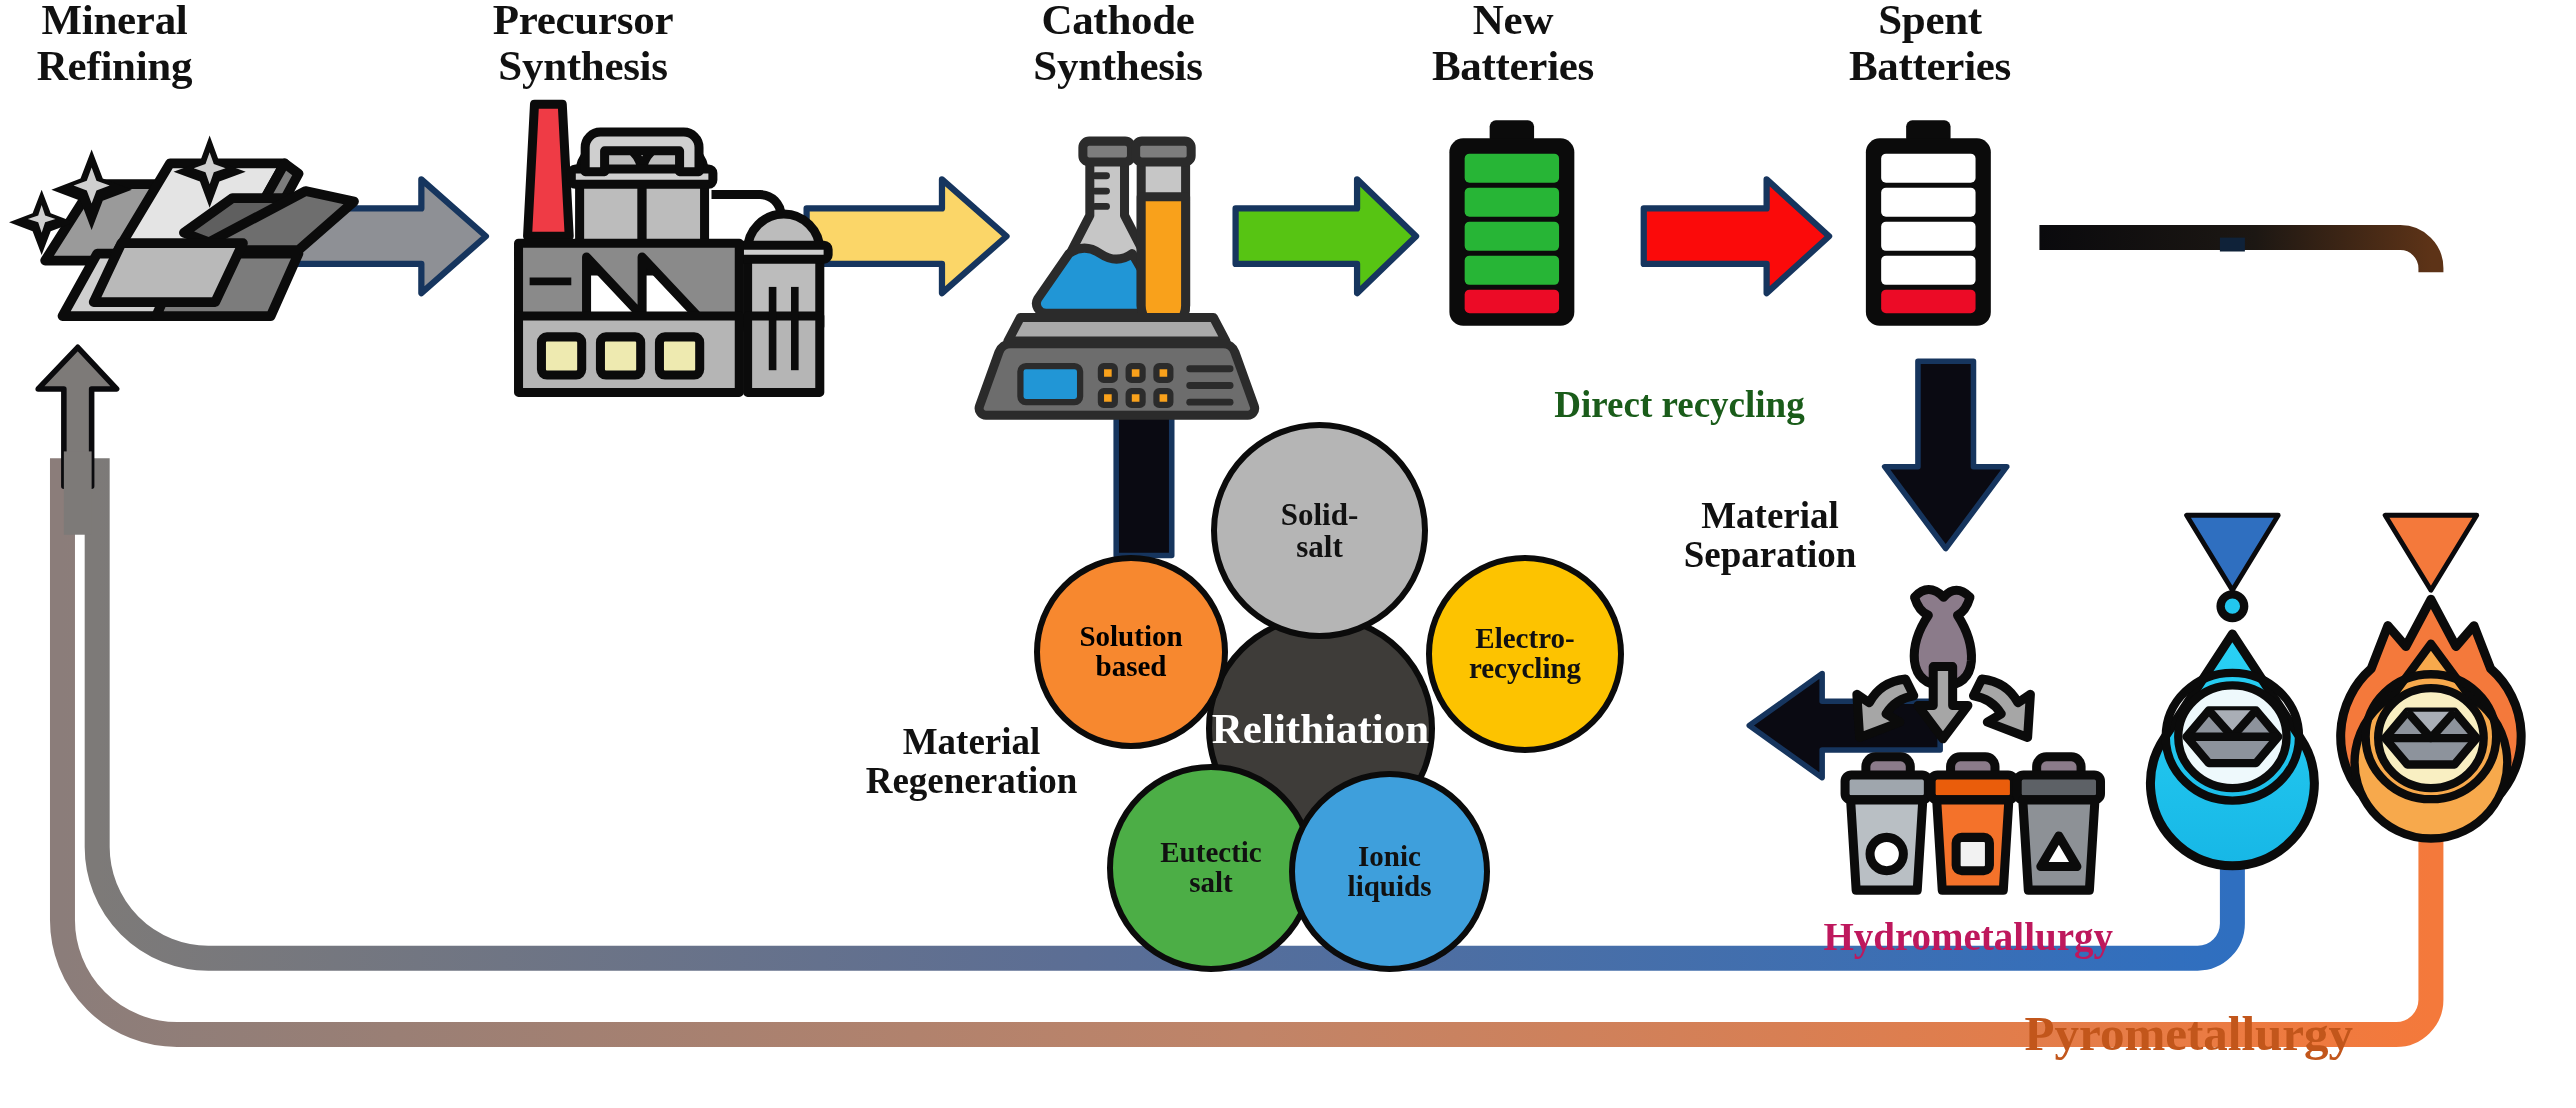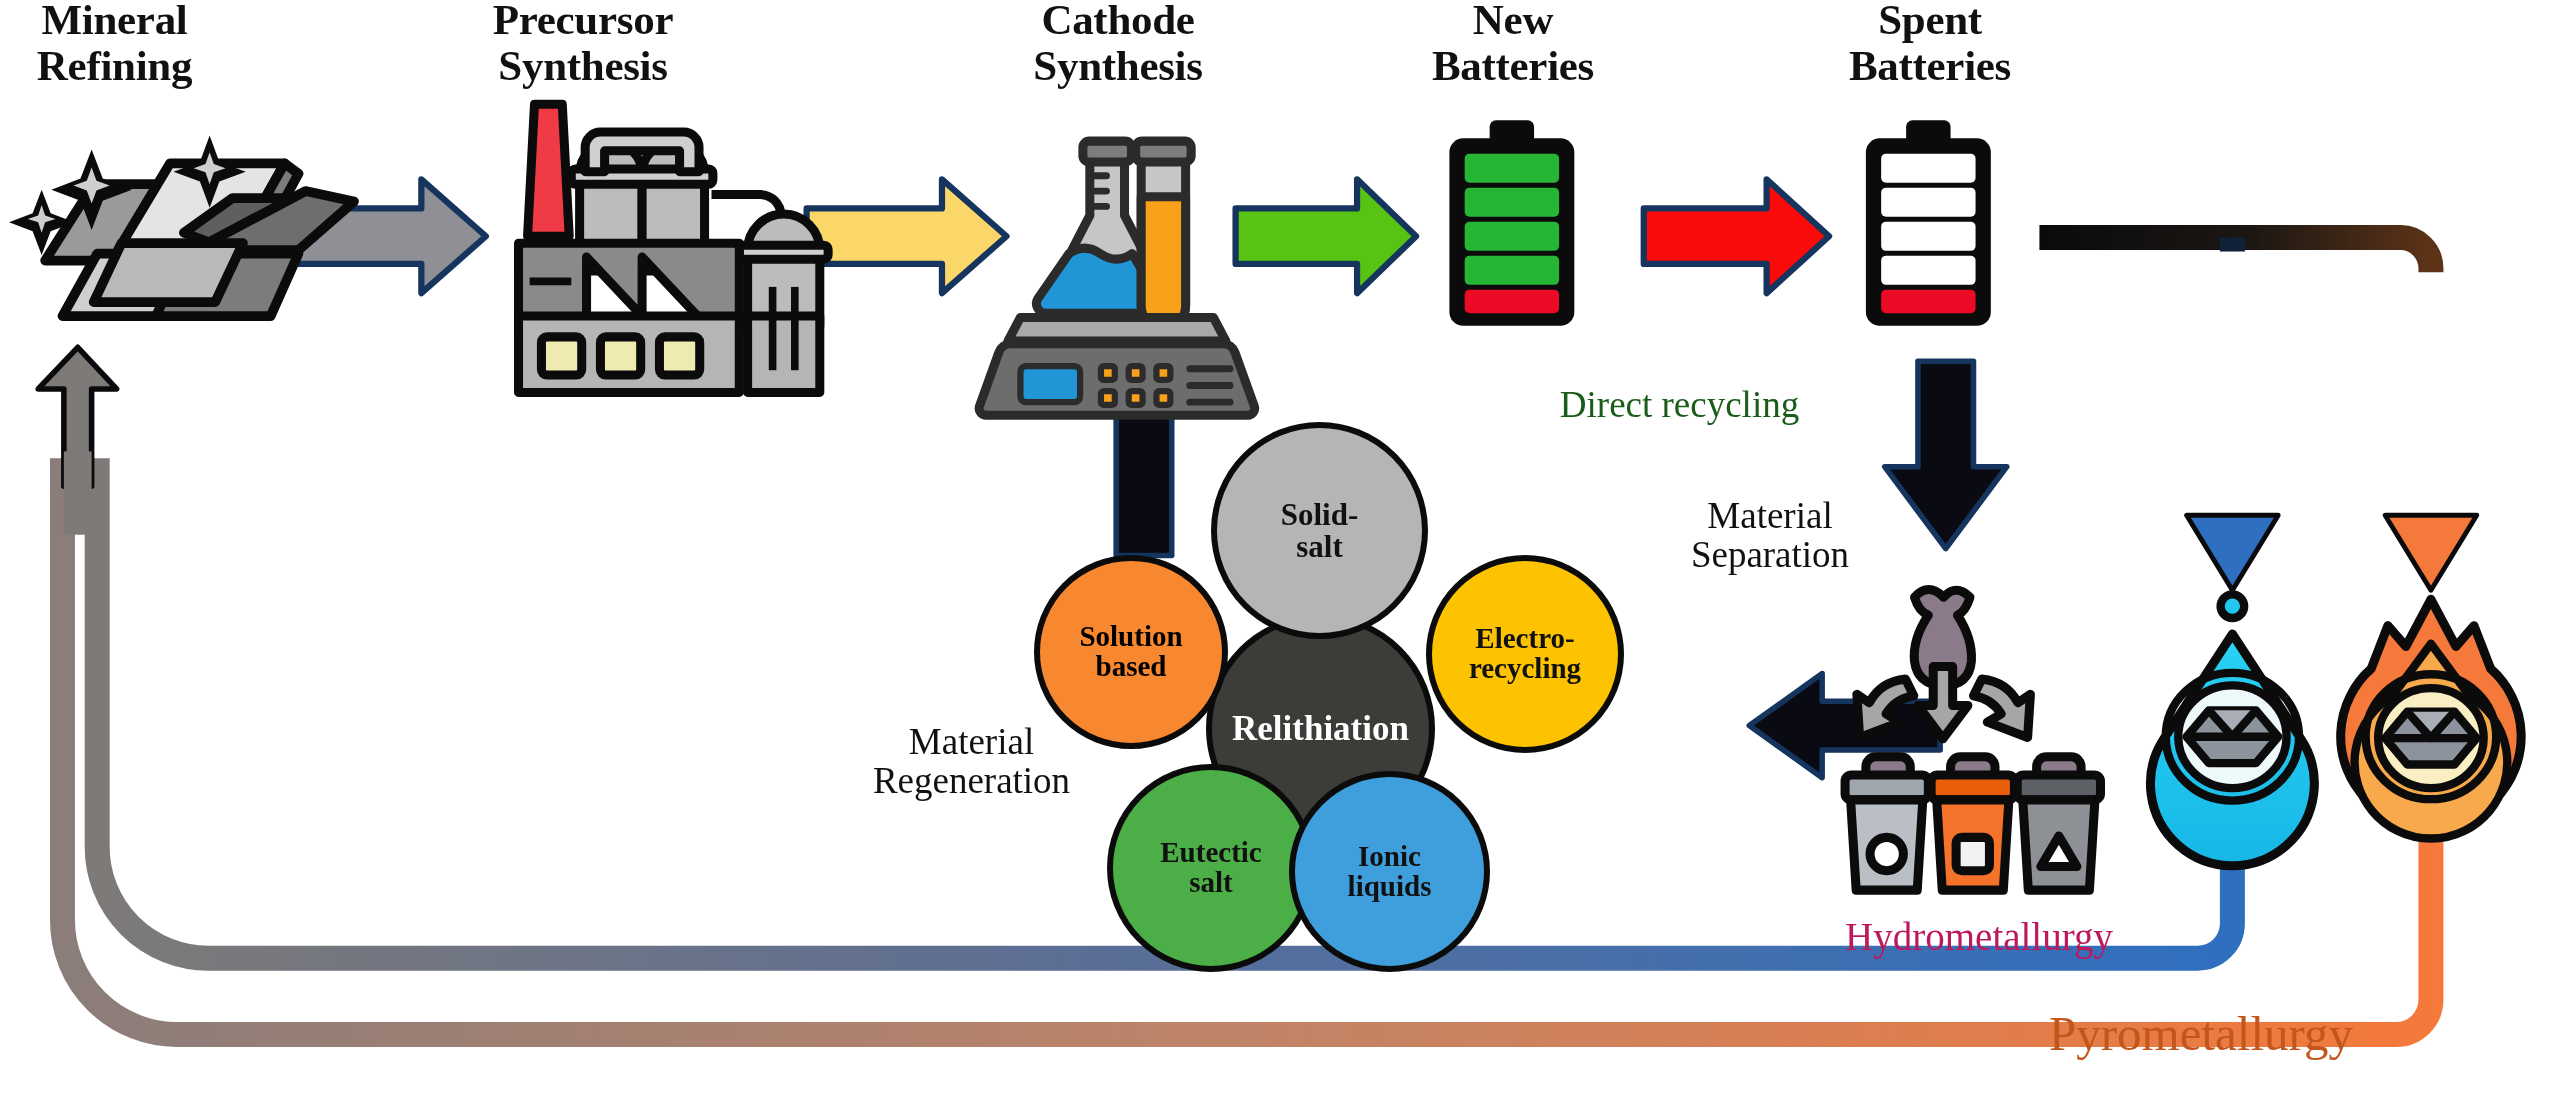--- a/index.html
+++ b/index.html
@@ -6,21 +6,21 @@
   body{width:2576px;height:1109px;overflow:hidden;font-family:"Liberation Serif",serif;}
   #stage{position:relative;width:2576px;height:806px;background:#fff;}
   .abs{position:absolute;}
   .stage-title{
     font-family:"Liberation Serif",serif;
     font-weight:700;color:#111;text-align:center;
     font-size:43px;line-height:1.06;letter-spacing:-0.3px;
     white-space:pre-line;
   }
   .side-label{
-    font-family:"Liberation Serif",serif;font-weight:400;
+    font-family:"Liberation Serif",serif;font-weight:700;
     text-align:center;line-height:1.06;white-space:pre-line;
   }
   .bubble{
     position:absolute;border-radius:50%;
     border:6.2px solid #0b0b0b;
     box-sizing:border-box;
     display:flex;align-items:center;justify-content:center;
     text-align:center;
     font-family:"Liberation Serif",serif;font-weight:700;
     line-height:1.02;white-space:pre-line;
@@ -312,21 +312,21 @@
   <div class="abs side-label" style="left:1621px;top:496px;width:298px;font-size:37px;color:#111;">Material
 Separation</div>
 
   <div class="abs side-label" style="left:784px;top:722px;width:375px;font-size:37px;color:#111;">Material
 Regeneration</div>
 
   <div class="abs side-label" style="left:1724px;top:916px;width:389px;font-size:39px;color:#be185d;text-align:right;">Hydrometallurgy</div>
 
   <div class="abs side-label" style="left:1964px;top:1008px;width:389px;font-size:49px;color:#c2561b;text-align:right;">Pyrometallurgy</div>
 
-  <div class="bubble" style="left:1206px;top:614px;width:229px;height:229px;background:#3e3c39;color:#ffffff;font-size:35px;z-index:2;">
+  <div class="bubble" style="left:1206px;top:614px;width:229px;height:229px;background:#3e3c39;color:#ffffff;font-size:43px;z-index:2;">
     <span>Relithiation</span>
   </div>
 
   <div class="bubble" style="left:1211px;top:422px;width:217px;height:217px;background:#b5b5b5;color:#111;font-size:31px;z-index:3;">
     <span>Solid-
 salt</span>
   </div>
 
   <div class="bubble" style="left:1034px;top:555px;width:194px;height:194px;background:#f7882f;color:#000000;font-size:29px;z-index:3;">
     <span>Solution

